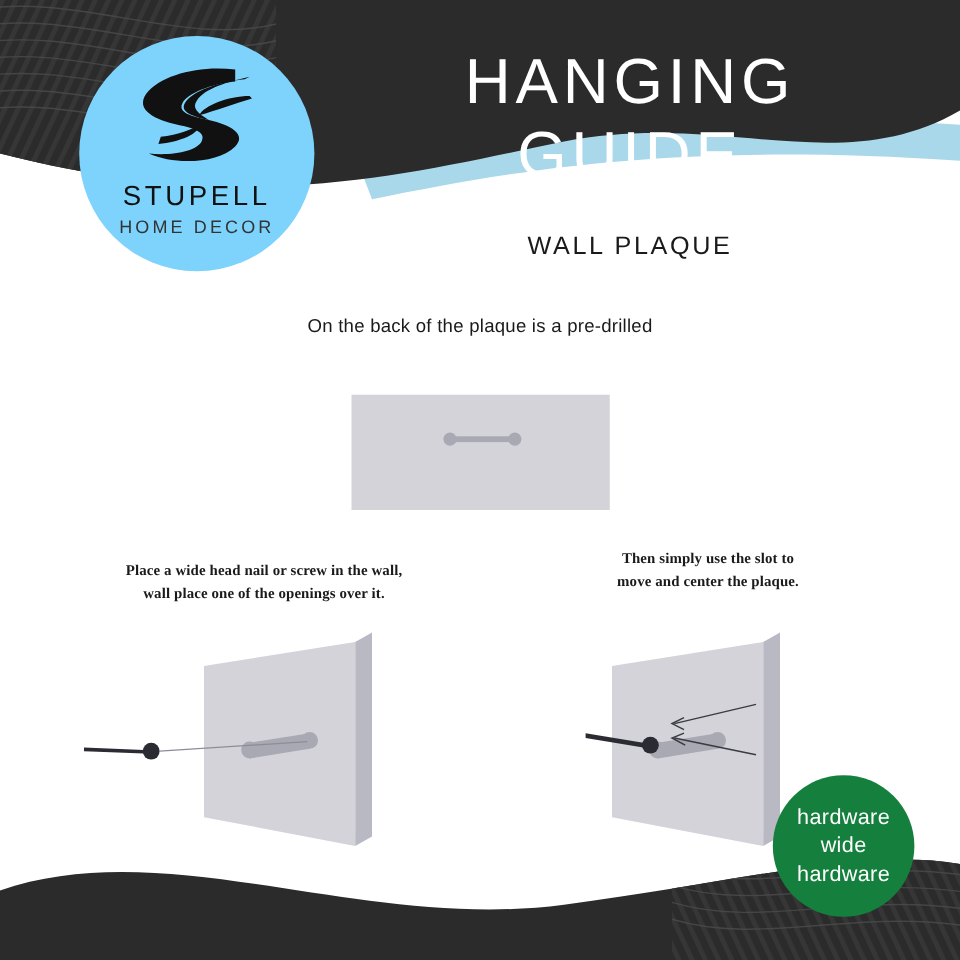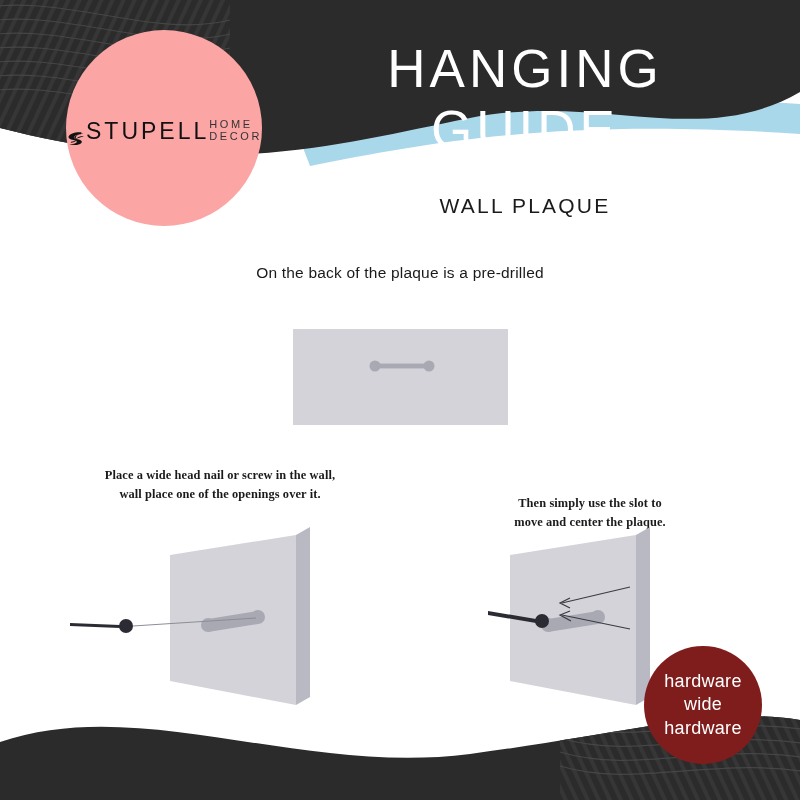--- a/index.html
+++ b/index.html
@@ -29,41 +29,41 @@
   .footer-svg { bottom: 0; height: 120px; }
 
   
   .logo-badge {
     position: absolute;
     left: 66px;
     top: 30px;
     width: 196px;
     height: 196px;
     border-radius: 50%;
-    background: #fca5a5;
+    background: #7dd3fc;
     z-index: 5;
     display: flex;
-    flex-direction: row;
+    flex-direction: column;
     align-items: center;
     justify-content: flex-start;
   }
   .logo-mark {
     margin-top: 22px;
     width: 120px;
     height: 92px;
   }
   .logo-name {
     font-size: 23px;
     letter-spacing: 3.0px;
     color: #111111;
     font-weight: 400;
     margin-top: 6px;
   }
   .logo-sub {
-    font-size: 11px;
+    font-size: 15px;
     letter-spacing: 2.6px;
     color: #333333;
     margin-top: 4px;
   }
 
   
   .header-title {
     position: absolute;
     left: 290px;
     top: 38px;
@@ -121,36 +121,36 @@
     position: absolute;
     font-size: 12.4px;
     line-height: 1.5;
     color: #1a1a1a;
     text-align: center;
     font-weight: bold;
     letter-spacing: 0.1px;
     font-family: Liberation Serif, serif;
   }
   .cap-left  { top: 466px; left: 60px;  width: 320px; }
-  .cap-right { top: 494px; left: 430px; width: 320px; }
+  .cap-right { top: 456px; left: 430px; width: 320px; }
 
   
   .panel { position: absolute; }
   .panel-left  { left: 60px;  top: 515px; width: 330px; height: 200px; }
   .panel-right { left: 440px; top: 515px; width: 330px; height: 200px; }
 
   
   .hw-circle {
     position: absolute;
     right: 38px;
     bottom: 36px;
     width: 118px;
     height: 118px;
     border-radius: 50%;
-    background: #7f1d1d;
+    background: #15803d;
     color: #ffffff;
     display: flex;
     flex-direction: column;
     align-items: center;
     justify-content: center;
     z-index: 7;
     font-size: 18px;
     line-height: 1.3;
     letter-spacing: 0.3px;
   }

